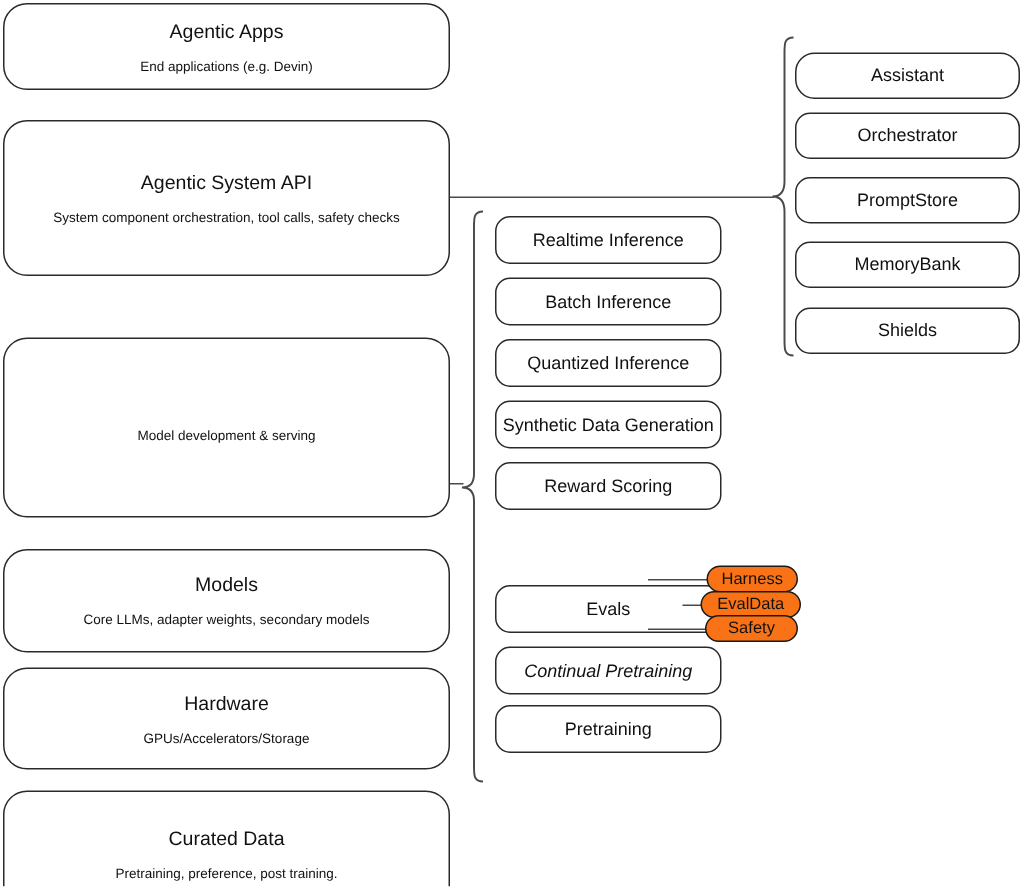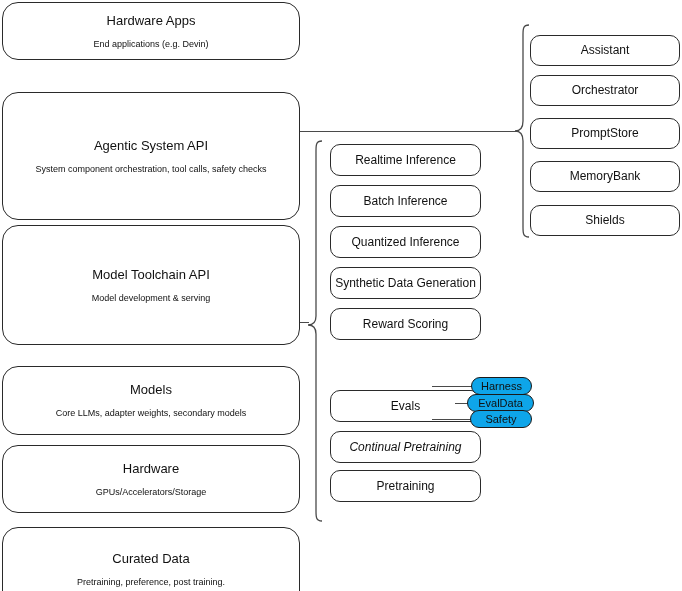--- a/index.html
+++ b/index.html
@@ -72,21 +72,21 @@
   .right {
     left: 530px;
     width: 150px;
     height: 31px;
   }
 
   
   .pill {
     position: absolute;
     box-sizing: border-box;
-    background: #0ea5e9;
+    background: #f97316;
     border: 1px solid #1a1a1a;
     border-radius: 11px;
     height: 18px;
     display: flex;
     align-items: center;
     justify-content: center;
     font-size: 11px;
     line-height: 13px;
     color: #111111;
     white-space: nowrap;
@@ -114,31 +114,30 @@
     border-top: 1px solid #4a4a4a;
     z-index: 18;
   }
 </style>
 </head>
 <body>
 
 <div id="canvas">
 
   <div class="box layer" style="top:2px;height:58px;">
-    <div class="title">Hardware Apps</div>
+    <div class="title">Agentic Apps</div>
     <div class="subtitle">End applications (e.g. Devin)</div>
   </div>
 
-  <div class="box layer" style="top:92px;height:128px;">
+  <div class="box layer" style="top:80px;height:104px;">
     <div class="title">Agentic System API</div>
     <div class="subtitle">System component orchestration, tool calls, safety checks</div>
   </div>
 
   <div class="box layer" style="top:225px;height:120px;">
-    <div class="title">Model Toolchain API</div>
     <div class="subtitle">Model development &amp; serving</div>
   </div>
 
   <div class="box layer" style="top:366px;height:69px;">
     <div class="title">Models</div>
     <div class="subtitle">Core LLMs, adapter weights, secondary models</div>
   </div>
 
   <div class="box layer" style="top:445px;height:68px;">
     <div class="title">Hardware</div>
@@ -198,21 +197,21 @@
   <div class="pill" style="left:471px;top:377px;width:61px;">
     <span>Harness</span>
   </div>
   <div class="pill" style="left:467px;top:394px;width:67px;">
     <span>EvalData</span>
   </div>
   <div class="pill" style="left:470px;top:410px;width:62px;">
     <span>Safety</span>
   </div>
 
-  <div class="box leaf right" style="top:35px;">
+  <div class="box leaf right" style="top:35px;border-radius:13px;">
     <div class="title">Assistant</div>
   </div>
   <div class="box leaf right" style="top:118px;">
     <div class="title">PromptStore</div>
   </div>
   <div class="box leaf right" style="top:75px;">
     <div class="title">Orchestrator</div>
   </div>
   <div class="box leaf right" style="top:161px;">
     <div class="title">MemoryBank</div>

